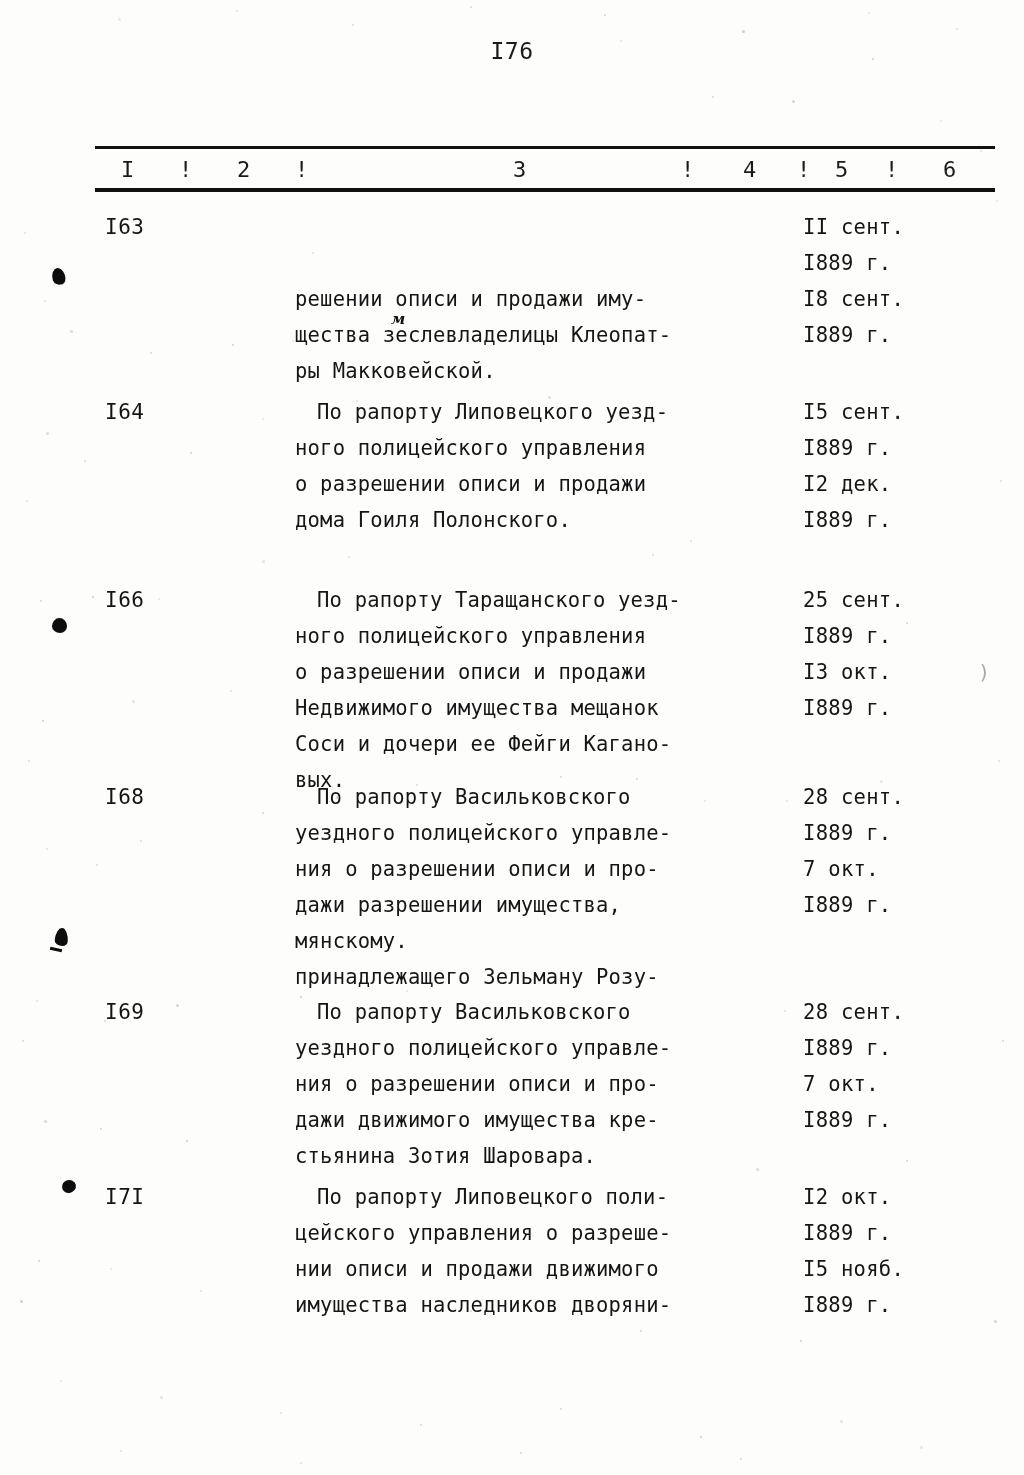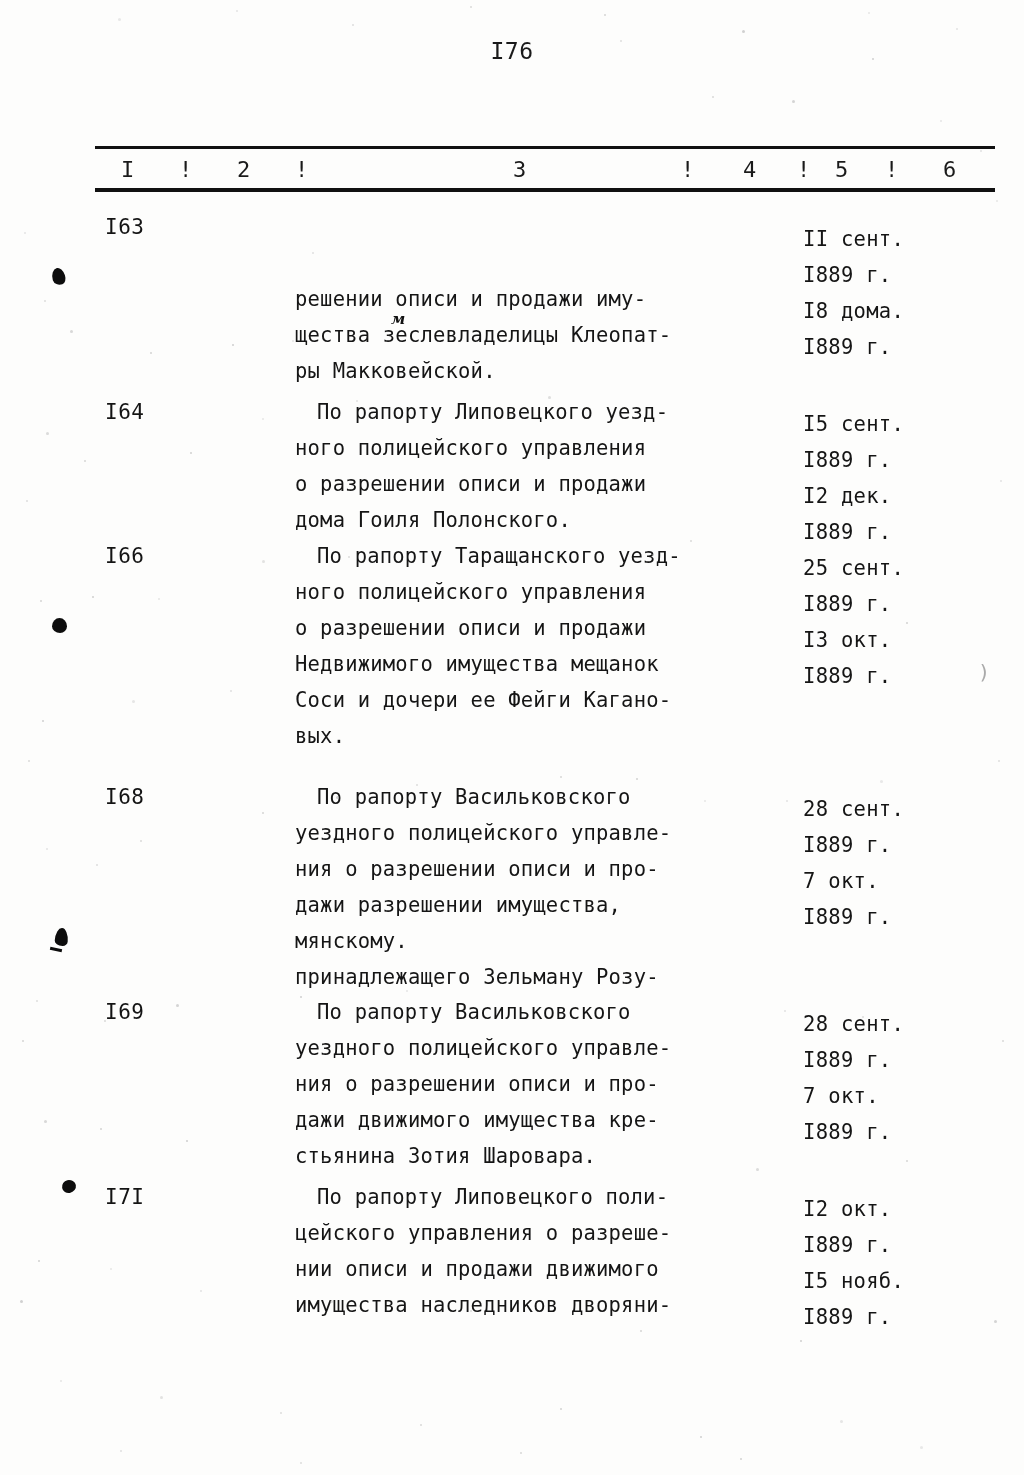--- a/index.html
+++ b/index.html
@@ -108,21 +108,20 @@
     color: #151515;
   }
   .line .desc.indented { left: 22px; }
   .line .date {
     position: absolute;
     left: 508px;
     top: 0;
     font-size: 20.5px;
     letter-spacing: 0.3px;
     color: #151515;
-    margin-top: 12px;
   }
 
   
   .handwritten {
     position: absolute;
     font-family: "DejaVu Serif", serif;
     font-style: italic;
     font-weight: bold;
     font-size: 15px;
     color: #111;
@@ -187,35 +186,35 @@
     <span class="ch-s5">!</span>
     <span class="ch-6">6</span>
   </div>
 
   <div id="entries-root">
       <div class="entry" style="top: 215px; height: 180px;">
         <div class="entry-num">I63</div>
         <div class="entry-body">
           <div class="line"><span class="date">II сент.</span></div>
           <div class="line"><span class="date">I889 г.</span></div>
-          <div class="line"><span class="desc">решении описи и продажи иму-</span><span class="date">I8 дома.</span></div>
+          <div class="line"><span class="desc">решении описи и продажи иму-</span><span class="date">I8 сент.</span></div>
           <div class="line"><span class="desc">щества зеслевладелицы Клеопат-</span><span class="date">I889 г.</span><span class="handwritten" style="left: 96px; top: -13px;">м</span></div>
           <div class="line"><span class="desc">ры Макковейской.</span><span class="date"></span></div>
         </div>
       </div>
       <div class="entry" style="top: 400px; height: 144px;">
         <div class="entry-num">I64</div>
         <div class="entry-body">
           <div class="line"><span class="desc indented">По рапорту Липовецкого уезд-</span><span class="date">I5 сент.</span></div>
           <div class="line"><span class="desc">ного полицейского управления</span><span class="date">I889 г.</span></div>
           <div class="line"><span class="desc">о разрешении описи и продажи</span><span class="date">I2 дек.</span></div>
           <div class="line"><span class="desc">дома Гоиля Полонского.</span><span class="date">I889 г.</span></div>
         </div>
       </div>
-      <div class="entry" style="top: 544px; height: 216px;">
+      <div class="entry" style="top: 588px; height: 216px;">
         <div class="entry-num">I66</div>
         <div class="entry-body">
           <div class="line"><span class="desc indented">По рапорту Таращанского уезд-</span><span class="date">25 сент.</span></div>
           <div class="line"><span class="desc">ного полицейского управления</span><span class="date">I889 г.</span></div>
           <div class="line"><span class="desc">о разрешении описи и продажи</span><span class="date">I3 окт.</span></div>
           <div class="line"><span class="desc">Недвижимого имущества мещанок</span><span class="date">I889 г.</span></div>
           <div class="line"><span class="desc">Соси и дочери ее Фейги Кагано-</span><span class="date"></span></div>
           <div class="line"><span class="desc">вых.</span><span class="date"></span></div>
         </div>
       </div>

